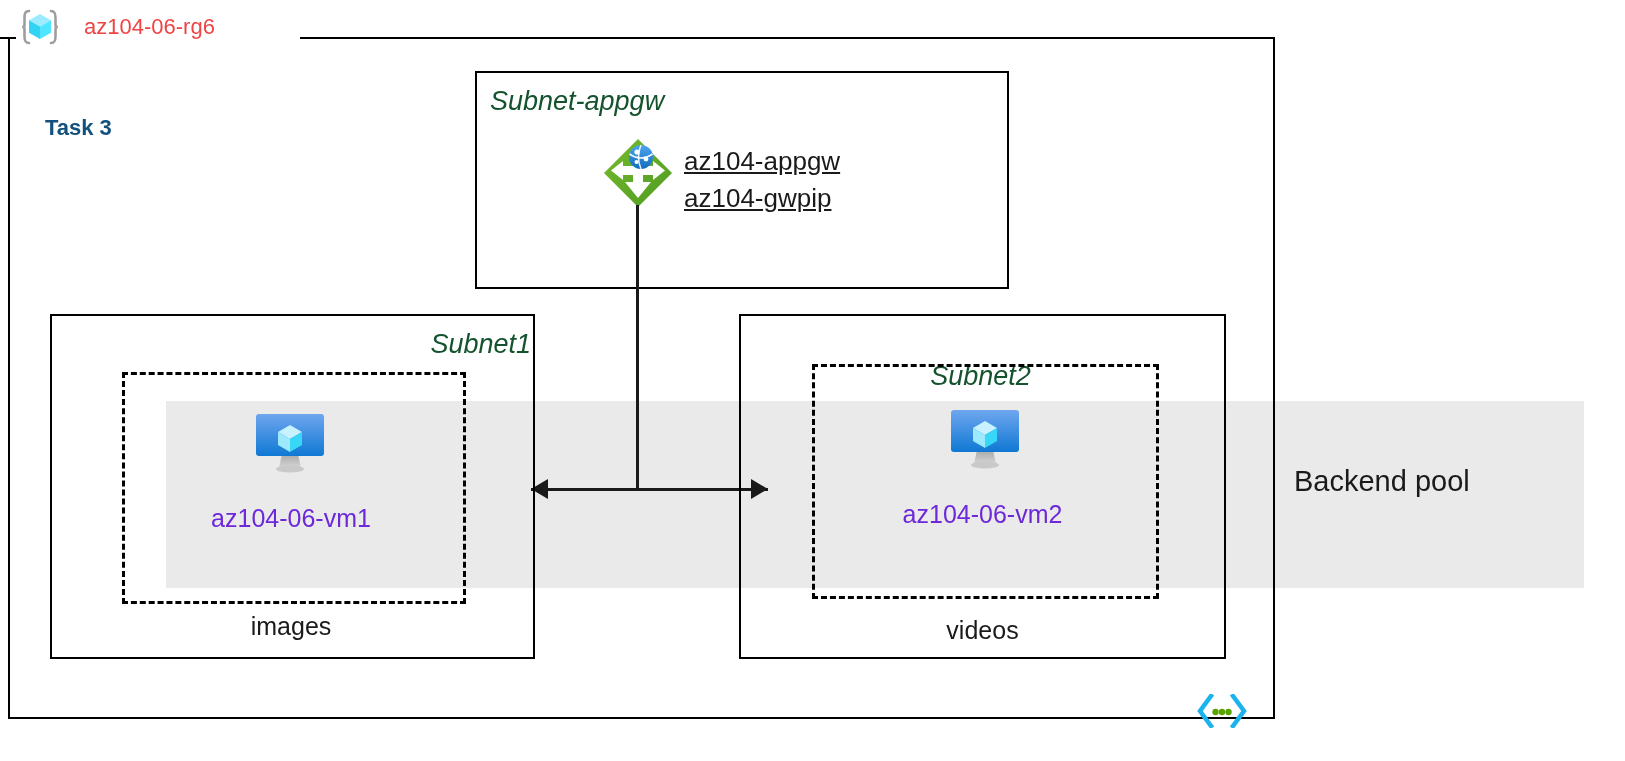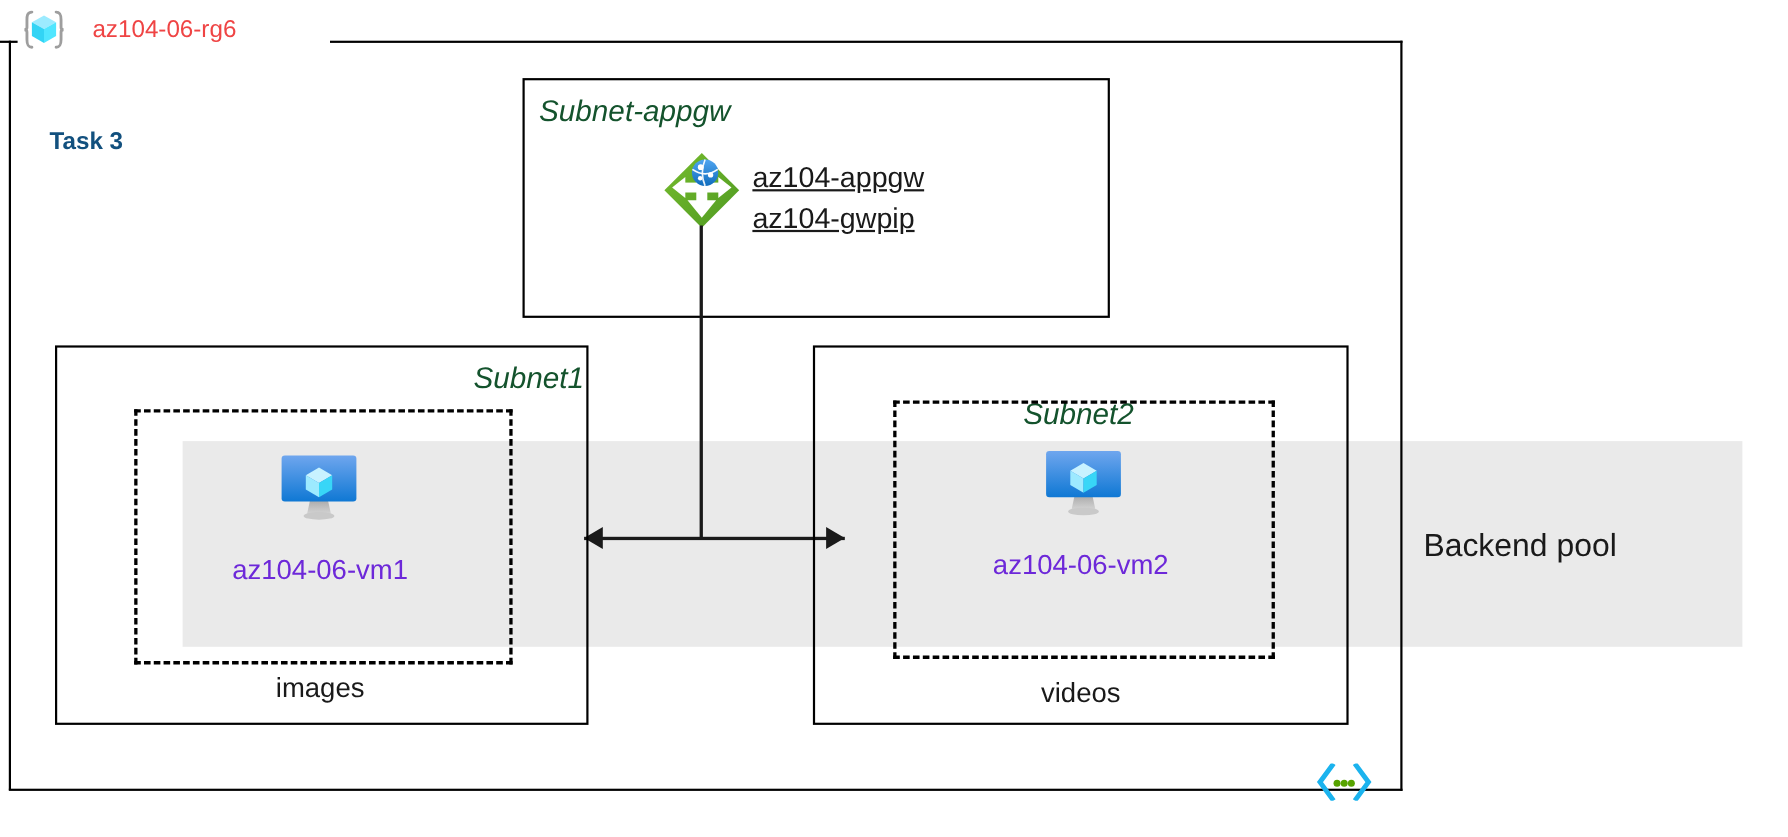--- a/index.html
+++ b/index.html
@@ -95,21 +95,21 @@
     position: absolute;
     left: 166px;
     top: 401px;
     width: 1418px;
     height: 187px;
     background: #eaeaea;
   }
   .backend-label {
     position: absolute;
     left: 1294px;
-    top: 478px;
+    top: 463px;
     font-size: 29px;
     line-height: 36px;
     white-space: nowrap;
     color: #1a1a1a;
   }
 
   
   .subnet-box {
     position: absolute;
     border: 2px solid #000000;

